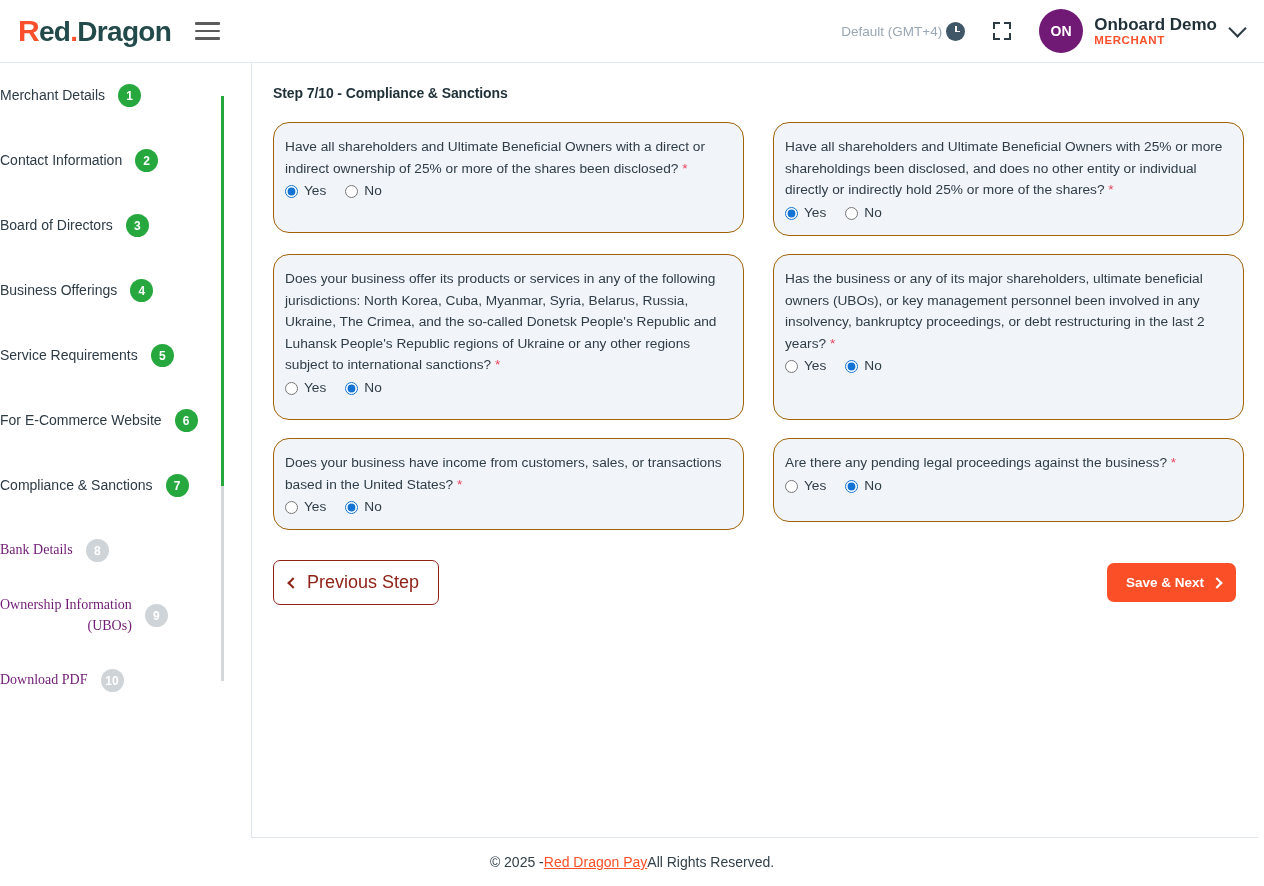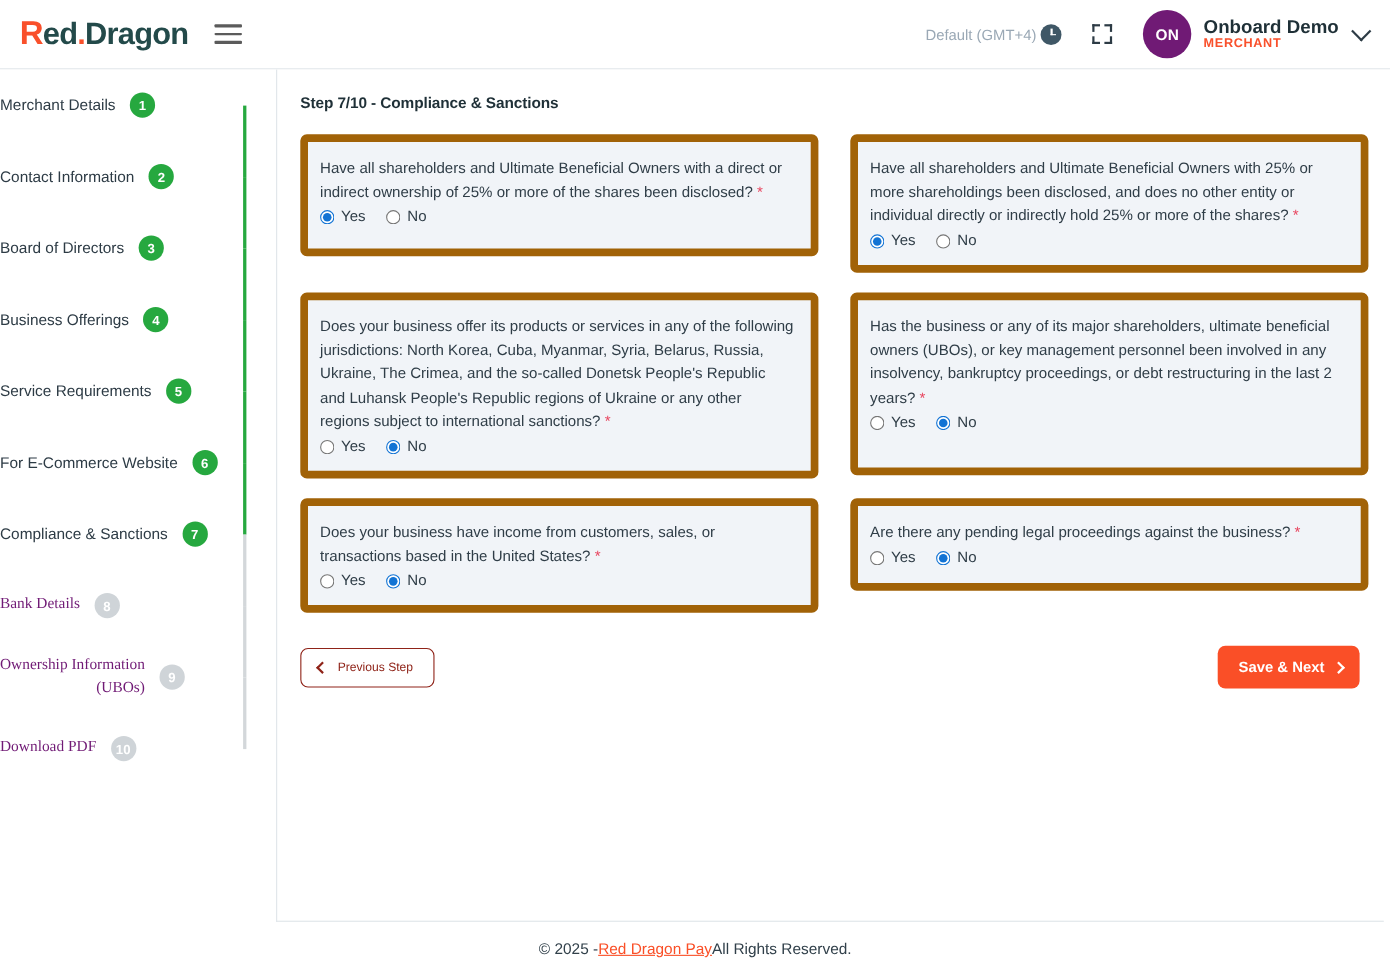--- a/index.html
+++ b/index.html
@@ -199,22 +199,22 @@
     letter-spacing: -0.1px;
   }
   .grid {
     display: grid;
     grid-template-columns: 1fr 1fr;
     gap: 18px 29px;
     align-items: start;
   }
   .qcard {
     background: #f1f4f8;
-    border: 7px solid #a16207;
-    border-radius: 6px;
+    border: 1px solid #a16207;
+    border-radius: 16px;
     padding: 13px 15px 15px 11px;
   }
   .qcard.r1 { min-height: 111px; }
   .qcard.r2 { min-height: 166px; }
   .qcard.r2b { min-height: 166px; }
   .qcard.r3 { min-height: 84px; }
   .qtext {
     font-size: 13.7px;
     line-height: 1.58;
     color: #2f3d47;
@@ -238,21 +238,21 @@
     justify-content: space-between;
     align-items: center;
     margin-top: 30px;
   }
   .btn-prev {
     background: #ffffff;
     border: 1.4px solid #8f2318;
     color: #8f2318;
     border-radius: 7px;
     padding: 11px 19px 11px 15px;
-    font-size: 11px;
+    font-size: 18px;
     display: flex; align-items: center; gap: 10px;
     cursor: pointer;
     font-family: inherit;
   }
   .btn-next {
     background: #fa4f27;
     border: none;
     color: #ffffff;
     border-radius: 7px;
     padding: 12px 15px 12px 19px;

